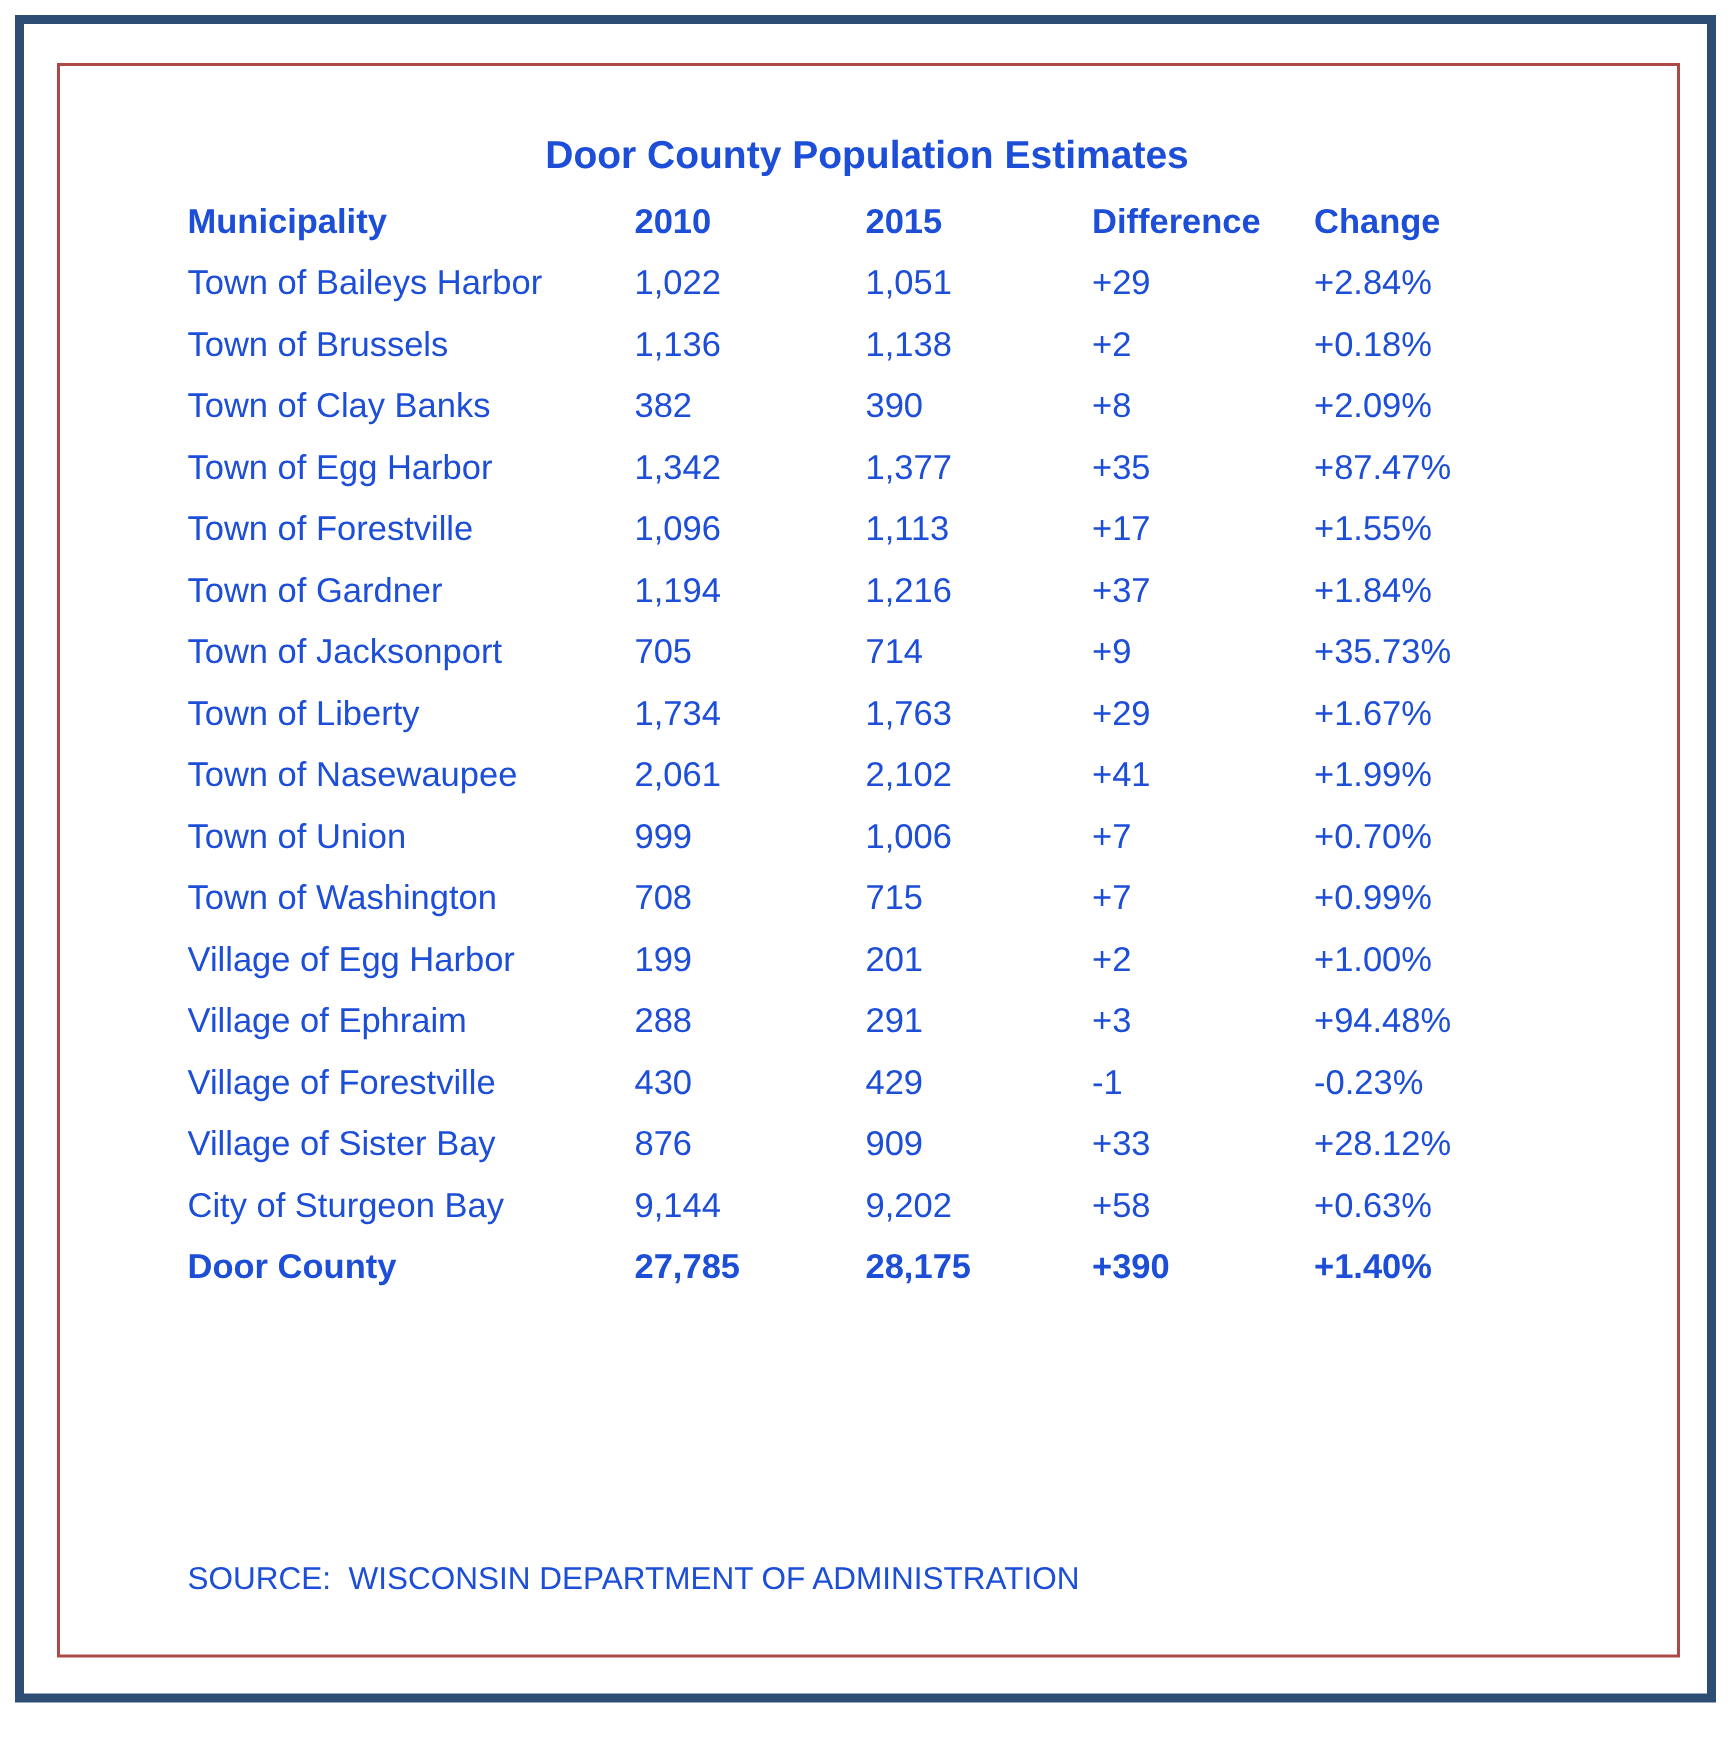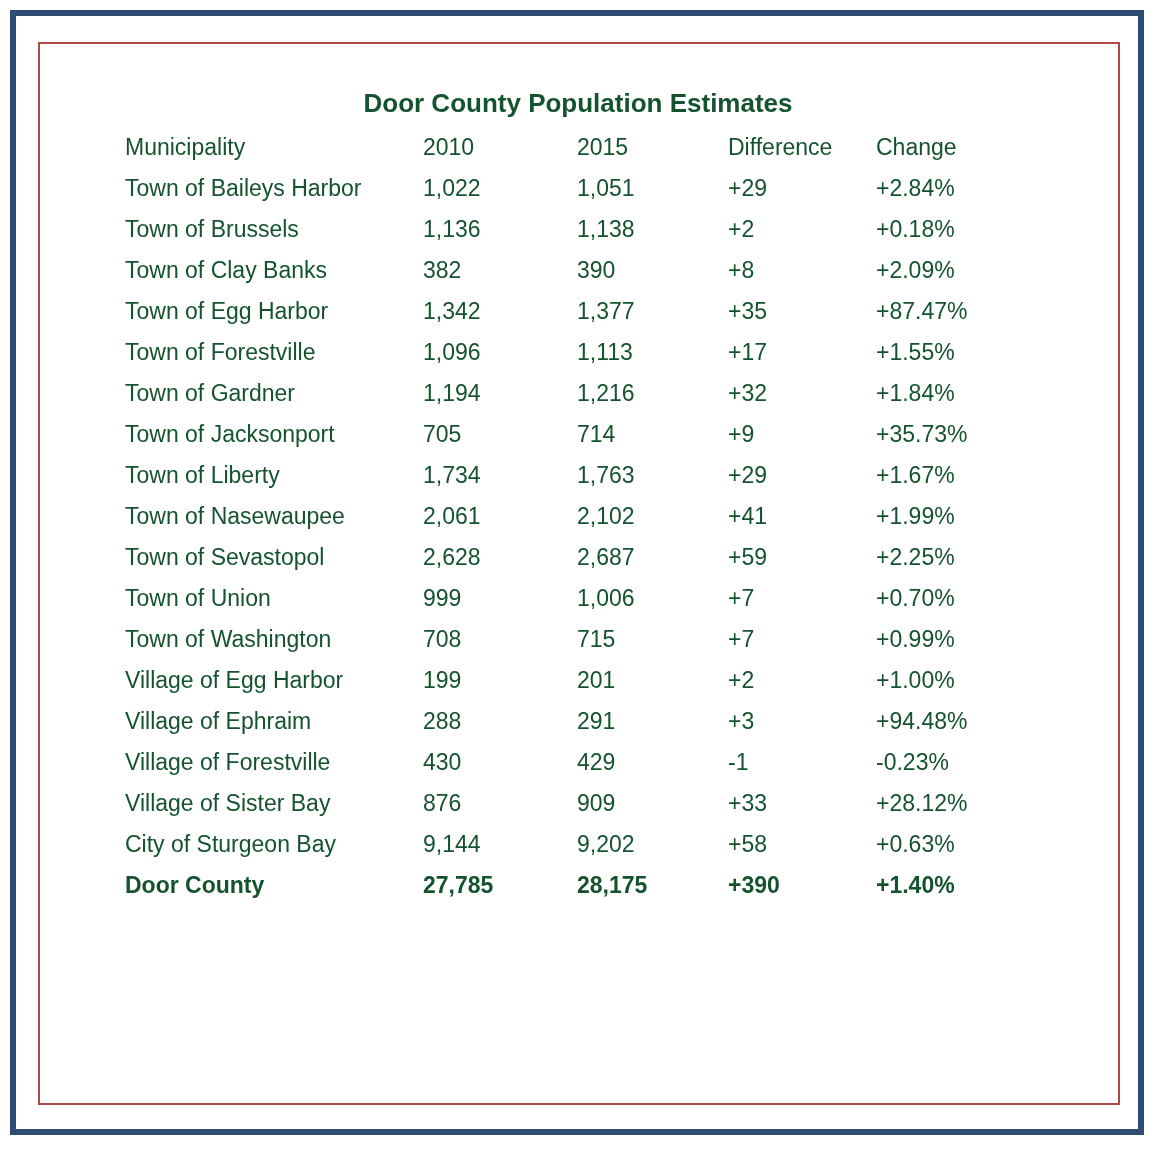--- a/index.html
+++ b/index.html
@@ -6,21 +6,21 @@
     margin: 0;
     padding: 0;
     background: #ffffff;
   }
   #page {
     position: relative;
     width: 1156px;
     height: 1159px;
     background: #ffffff;
     font-family: "Liberation Sans", "DejaVu Sans", sans-serif;
-    color: #14532d;
+    color: #1d4ed8;
     overflow: hidden;
   }
   .outer-frame {
     position: absolute;
     left: 10px;
     top: 10px;
     width: 1134px;
     height: 1125px;
     box-sizing: border-box;
     border: 6px solid #2e4d74;
@@ -60,21 +60,21 @@
   table.pop-table col.c5 { width: 160px; }
   table.pop-table th,
   table.pop-table td {
     height: 41px;
     padding: 0;
     text-align: left;
     vertical-align: middle;
     white-space: nowrap;
     font-weight: normal;
   }
-  table.pop-table thead th { font-weight: normal; }
+  table.pop-table thead th { font-weight: bold; }
   table.pop-table tr.total td { font-weight: bold; }
   .source-note {
     position: absolute;
     left: 125px;
     top: 1042px;
     font-size: 21px;
     line-height: 22px;
     white-space: pre;
   }
 </style>
@@ -137,21 +137,21 @@
           <td>Town of Forestville</td>
           <td>1,096</td>
           <td>1,113</td>
           <td>+17</td>
           <td>+1.55%</td>
         </tr>
         <tr>
           <td>Town of Gardner</td>
           <td>1,194</td>
           <td>1,216</td>
-          <td>+32</td>
+          <td>+37</td>
           <td>+1.84%</td>
         </tr>
         <tr>
           <td>Town of Jacksonport</td>
           <td>705</td>
           <td>714</td>
           <td>+9</td>
           <td>+35.73%</td>
         </tr>
         <tr>
@@ -160,27 +160,20 @@
           <td>1,763</td>
           <td>+29</td>
           <td>+1.67%</td>
         </tr>
         <tr>
           <td>Town of Nasewaupee</td>
           <td>2,061</td>
           <td>2,102</td>
           <td>+41</td>
           <td>+1.99%</td>
-        </tr>
-        <tr>
-          <td>Town of Sevastopol</td>
-          <td>2,628</td>
-          <td>2,687</td>
-          <td>+59</td>
-          <td>+2.25%</td>
         </tr>
         <tr>
           <td>Town of Union</td>
           <td>999</td>
           <td>1,006</td>
           <td>+7</td>
           <td>+0.70%</td>
         </tr>
         <tr>
           <td>Town of Washington</td>
@@ -227,13 +220,14 @@
         <tr class="total">
           <td>Door County</td>
           <td>27,785</td>
           <td>28,175</td>
           <td>+390</td>
           <td>+1.40%</td>
         </tr>
       </tbody>
   </table>
 
+  <div class="source-note">SOURCE:  WISCONSIN DEPARTMENT OF ADMINISTRATION</div>
 </div>
 
 </body></html>

